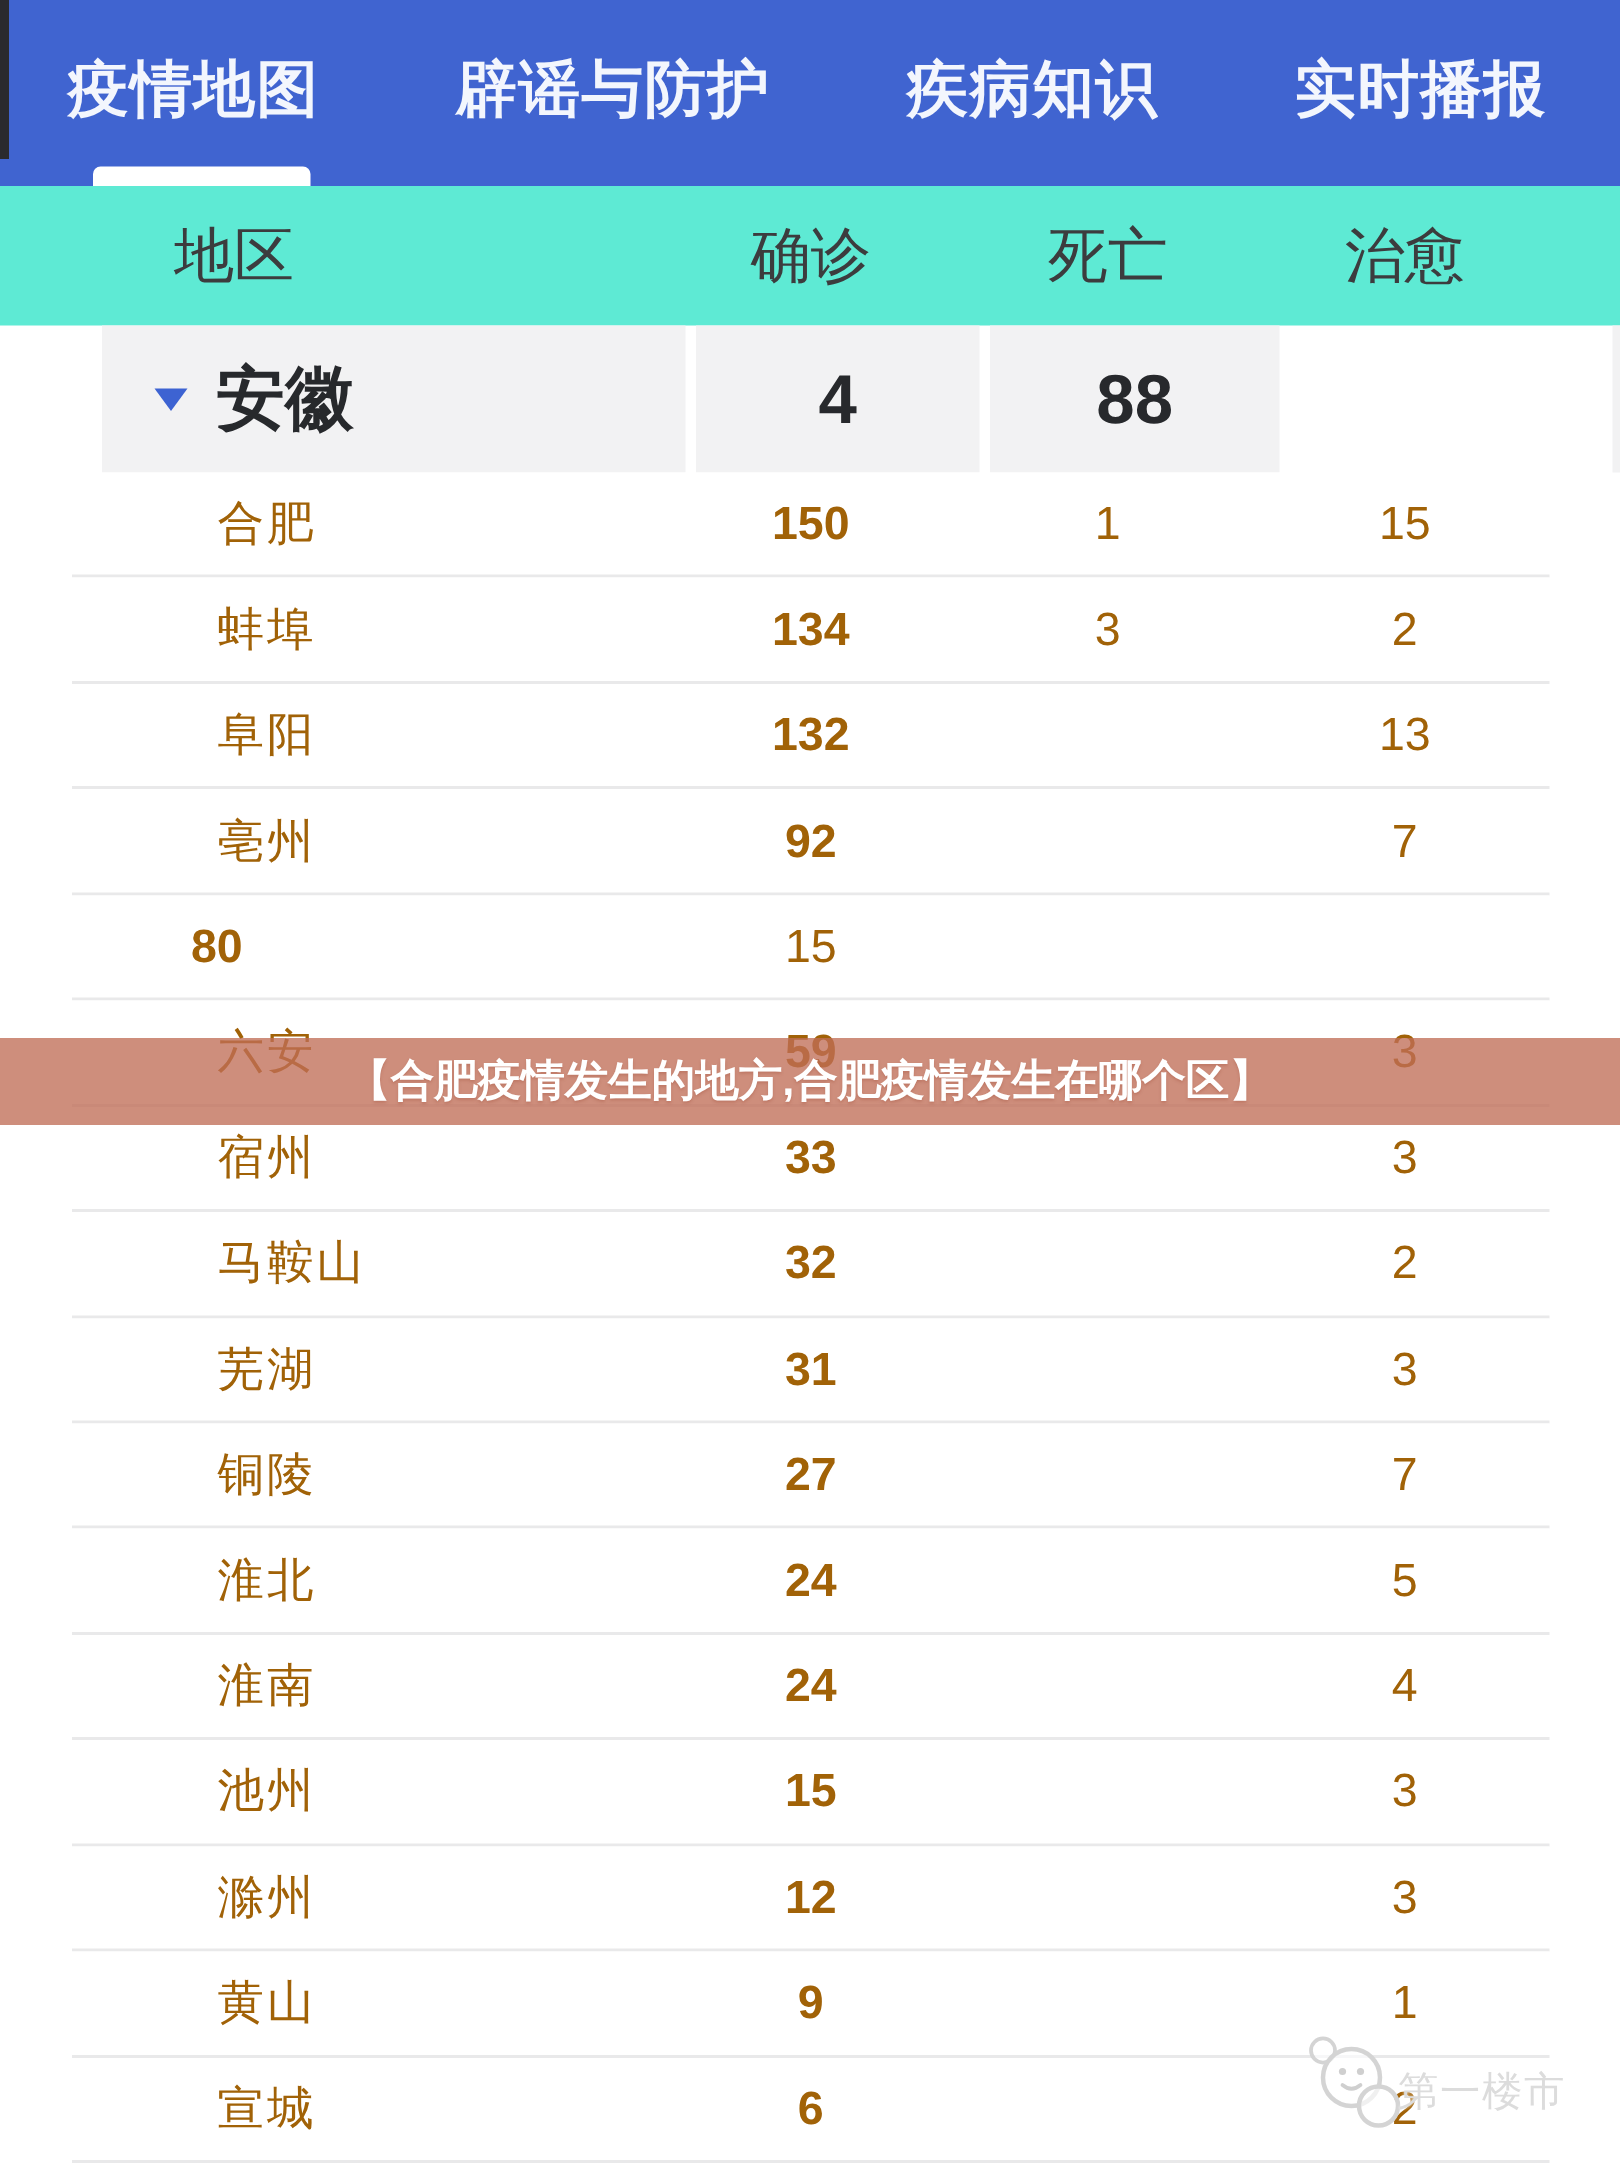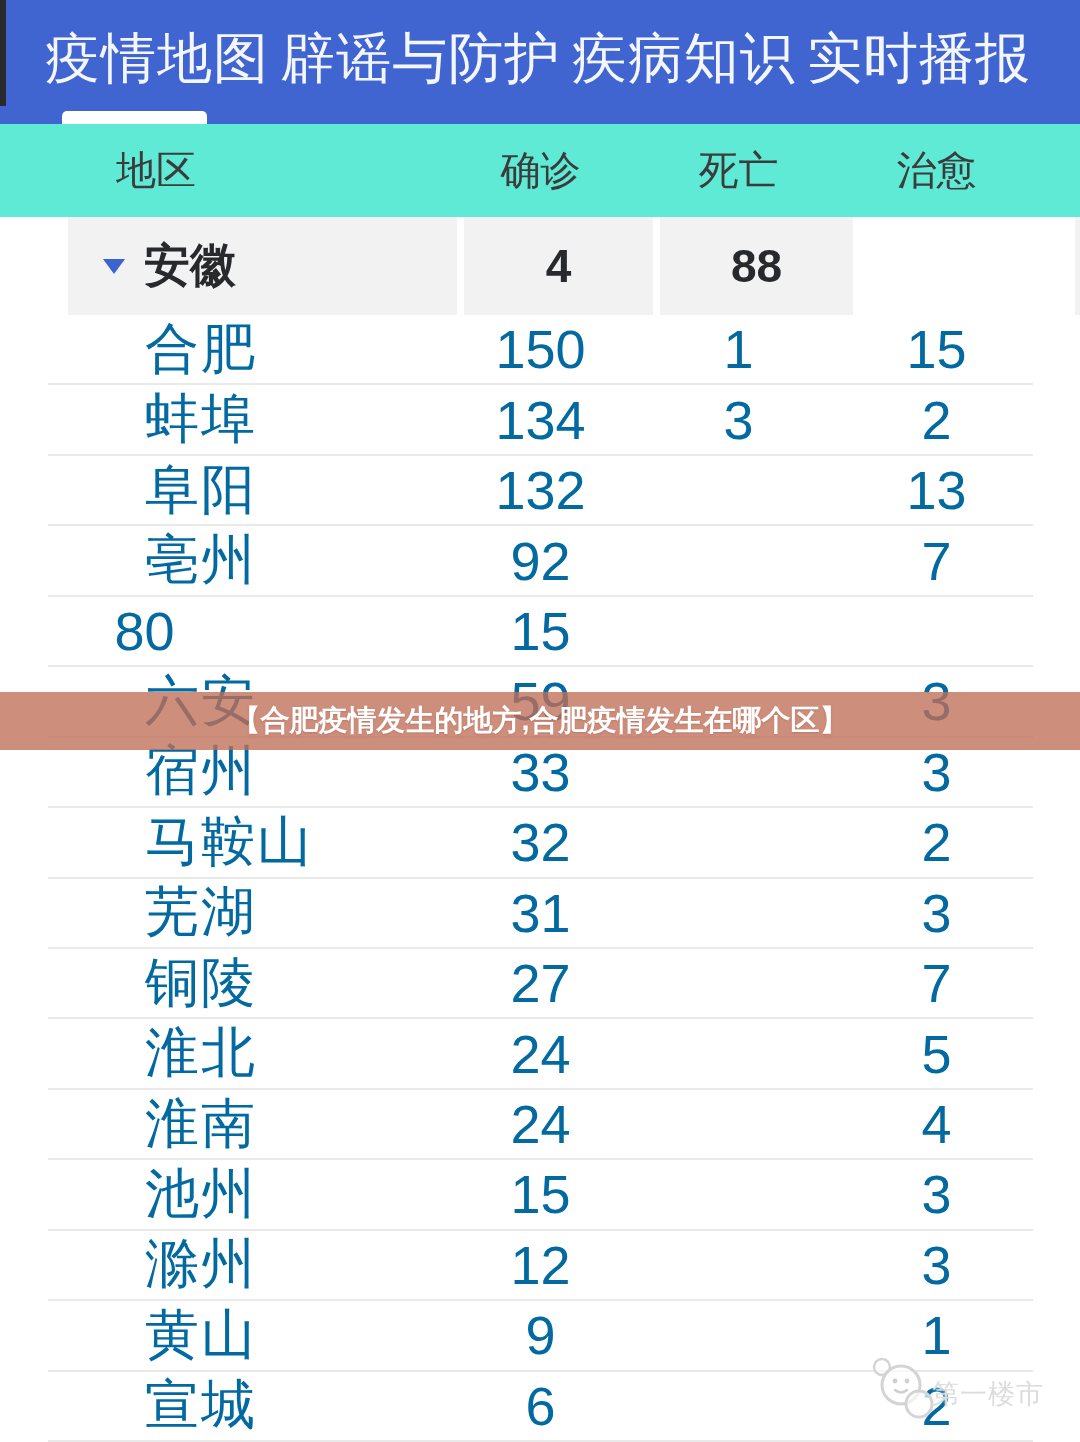--- a/index.html
+++ b/index.html
@@ -9,21 +9,21 @@
     -webkit-font-smoothing:antialiased;
   }
   
   .navbar{
     position:absolute;left:0;top:0;width:1080px;height:124px;
     background:#4064d0;display:flex;align-items:center;
     justify-content:space-between;box-sizing:border-box;
     padding:0 49px 6px 45px;z-index:5;
   }
   .nav-tab{
-    color:#f3f6fd;font-size:55px;font-weight:400;letter-spacing:1px;
+    color:#f3f6fd;font-size:41px;font-weight:700;letter-spacing:1px;
     white-space:nowrap;cursor:pointer;
   }
   .tab-indicator{
     position:absolute;left:62px;top:111px;width:145px;height:13px;
     background:#ffffff;border-radius:5px 5px 0 0;z-index:6;
   }
   .edge-strip{
     position:absolute;left:0;top:0;width:6px;height:106px;
     background:#2a2a2e;z-index:7;
   }
@@ -58,25 +58,25 @@
     width:0;height:0;border-left:11px solid transparent;
     border-right:11px solid transparent;border-top:15px solid #3d63d2;
     margin-right:19px;flex:0 0 auto;
   }
   
   .tbody{
     position:absolute;left:48px;top:315px;width:985px;z-index:1;
   }
   .trow{
     height:70.45px;display:flex;align-items:center;box-sizing:border-box;
-    border-bottom:2px solid #e9e9ea;color:#0369a1;font-size:54px;cursor:pointer;
+    border-bottom:2px solid #e9e9ea;color:#a16207;font-size:31px;cursor:pointer;
     background:#ffffff;
   }
   .c-name{width:396px;box-sizing:border-box;padding-left:97px;letter-spacing:2px;}
-  .c-c2{width:193px;text-align:center;}
+  .c-c2{width:193px;text-align:center;font-weight:bold;}
   .c-c3{width:203px;text-align:center;}
   .c-c4{width:193px;text-align:center;}
   
   .overlay-band{
     position:absolute;left:0;top:692px;width:1080px;height:58px;
     background:rgba(192,110,87,0.78);z-index:3;
     display:flex;align-items:center;justify-content:center;
   }
   .overlay-text{
     color:#ffffff;font-size:29px;font-weight:900;letter-spacing:0px;

